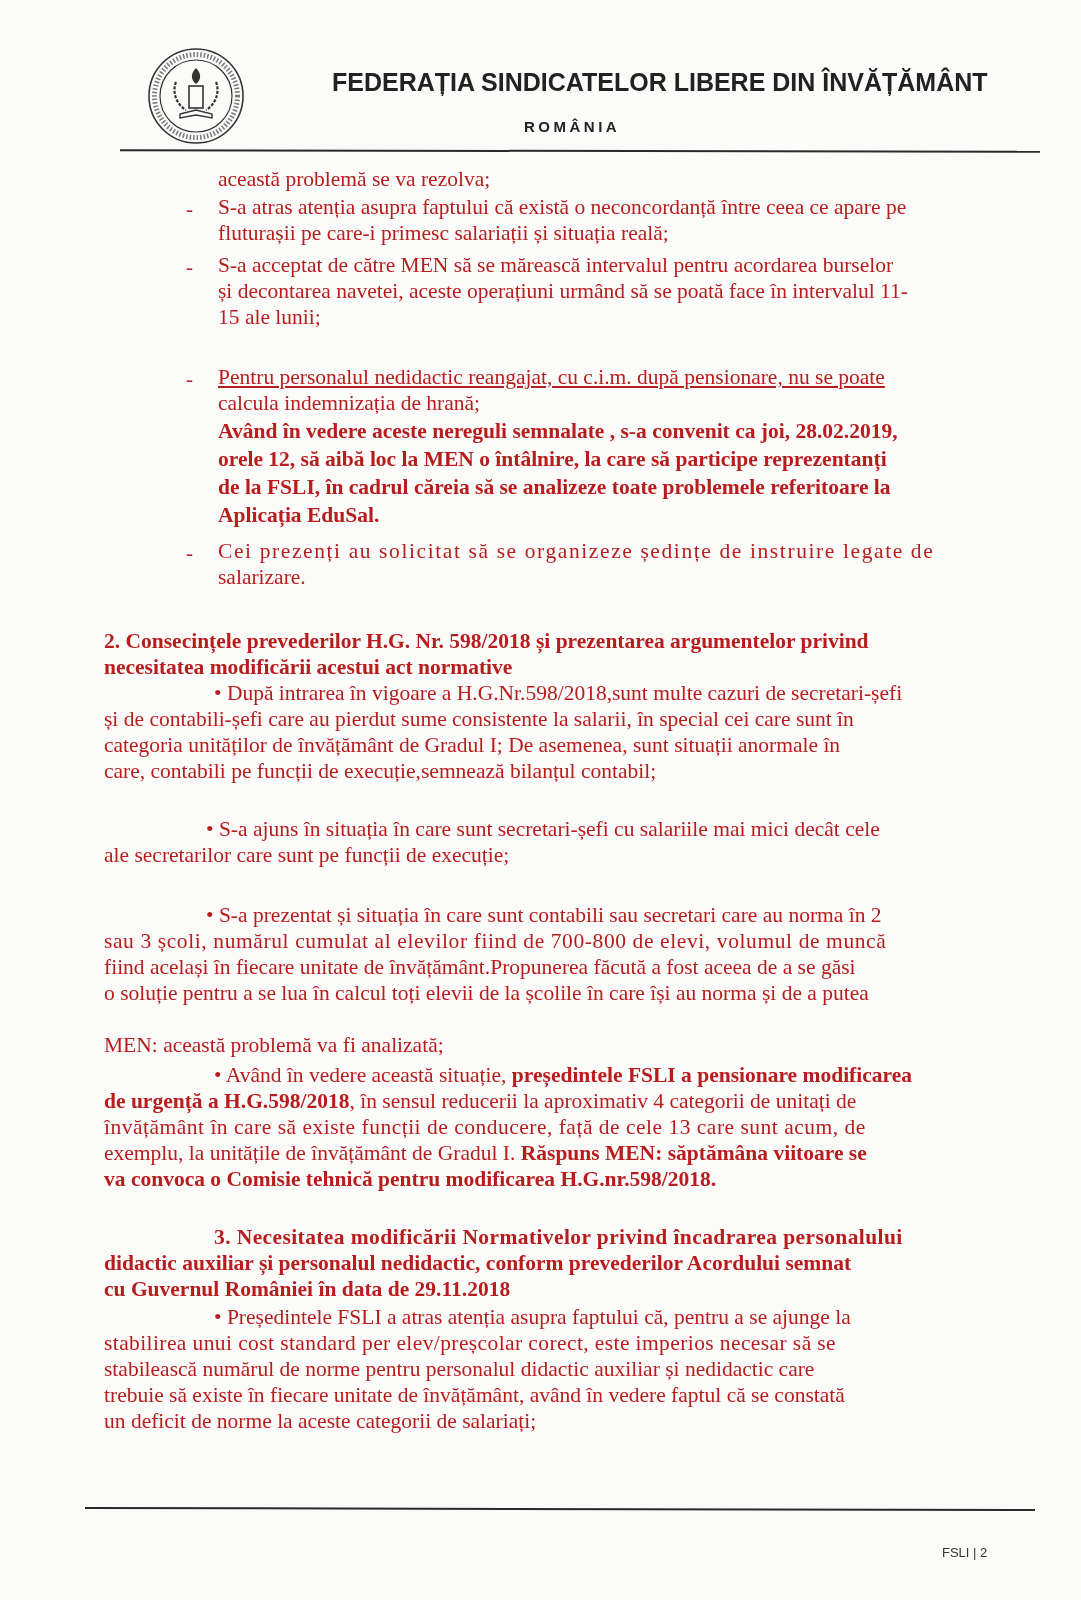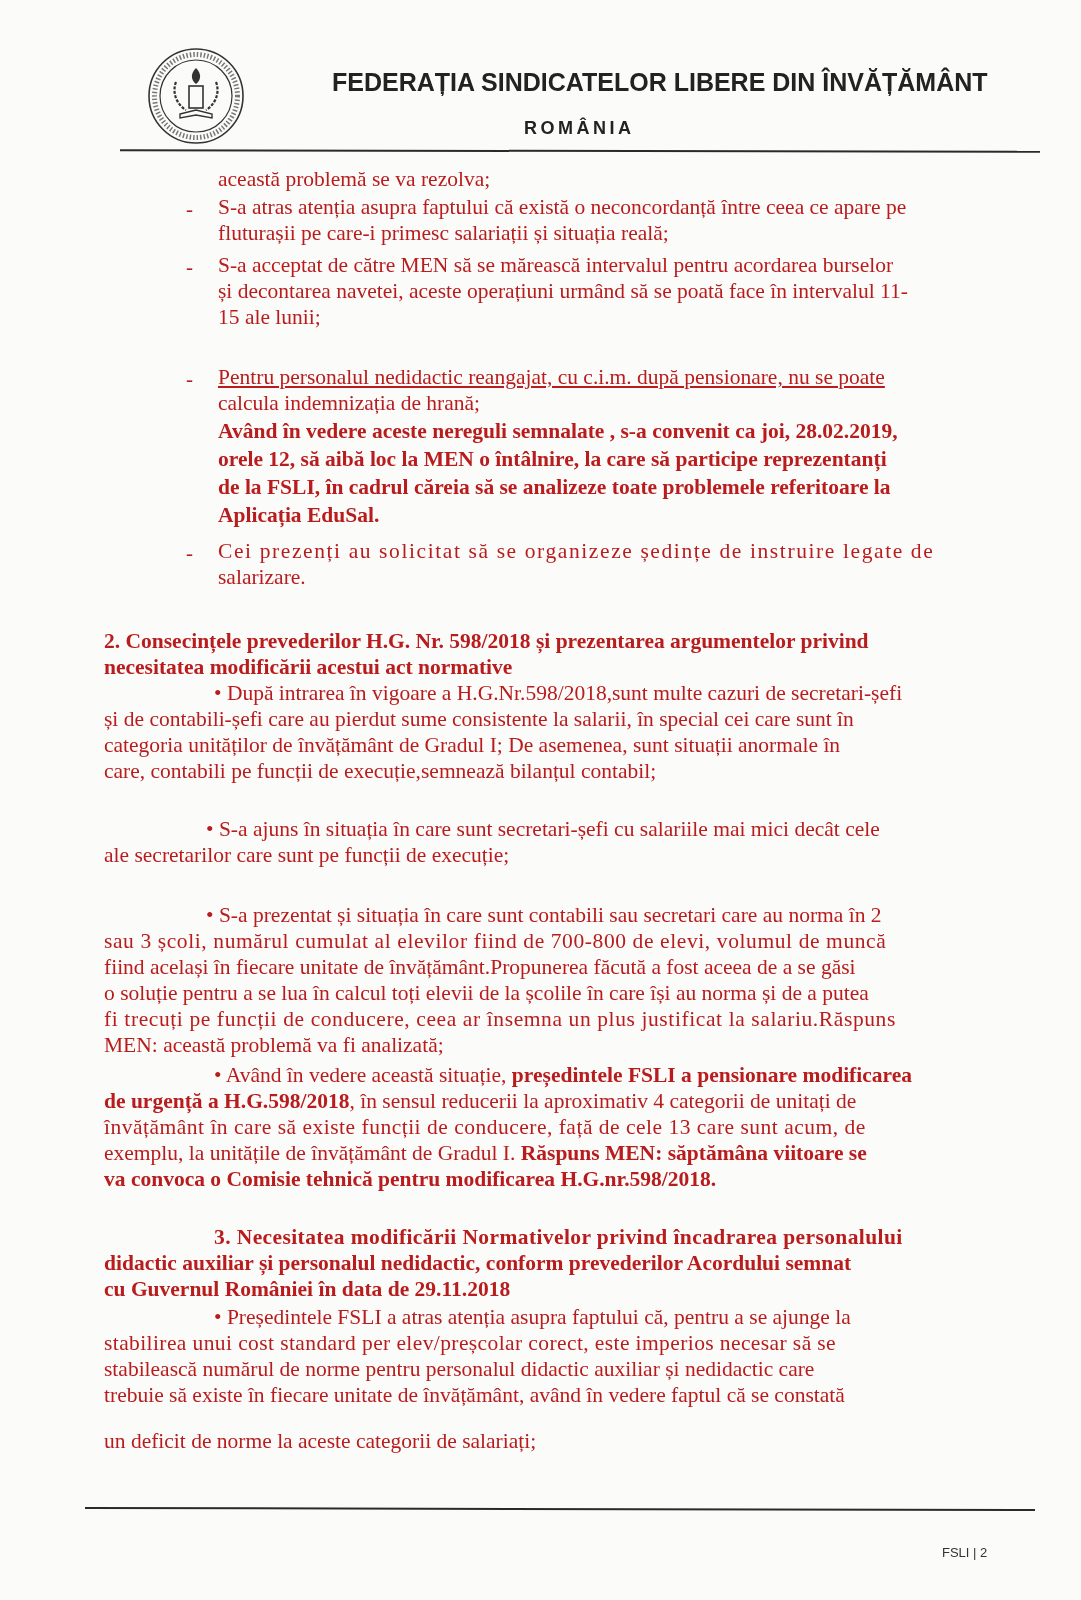--- a/index.html
+++ b/index.html
@@ -16,21 +16,21 @@
     .logo { position: absolute; left: 146px; top: 46px; width: 100px; height: 100px; }
     .header-title {
       position: absolute; left: 332px; top: 68px;
       font-family: "Liberation Sans", "DejaVu Sans", sans-serif;
       font-size: 25px; font-weight: bold; letter-spacing: 0px; color: #222;
       white-space: nowrap;
     }
     .header-sub {
       position: absolute; left: 524px; top: 118px;
       font-family: "Liberation Sans", "DejaVu Sans", sans-serif;
-      font-size: 18px; font-weight: bold; letter-spacing: 3.5px; color: #222;
+      font-size: 15px; font-weight: bold; letter-spacing: 3.5px; color: #222;
     }
     .rule-top { position: absolute; left: 120px; top: 150px; width: 920px; height: 2px; background: #2a2a2a; transform: rotate(0.1deg); }
     .rule-bottom { position: absolute; left: 85px; top: 1508px; width: 950px; height: 2px; background: #2a2a2a; transform: rotate(0.12deg); }
 
     .footer {
       position: absolute; left: 942px; top: 1545px;
       font-family: "Liberation Sans", "DejaVu Sans", sans-serif;
       font-size: 13px; color: #333;
     }
 
@@ -94,21 +94,20 @@
   <div class="txt" style="left:104px; top:732px;">categoria unităților de învățământ de Gradul I; De asemenea, sunt situații anormale în</div>
   <div class="txt" style="left:104px; top:758px;">care, contabili pe funcții de execuție,semnează bilanțul contabil;</div>
 
   <div class="txt" style="left:206px; top:816px;">•  S-a ajuns în situația în care sunt secretari-șefi cu salariile mai mici decât cele</div>
   <div class="txt" style="left:104px; top:842px;">ale secretarilor care sunt pe funcții de execuție;</div>
 
   <div class="txt" style="left:206px; top:902px;">•  S-a prezentat și situația în care  sunt contabili sau secretari care au norma în 2</div>
   <div class="txt" style="left:104px; top:928px; letter-spacing:0.6px;">sau 3 școli, numărul cumulat al elevilor fiind de 700-800 de elevi, volumul de muncă</div>
   <div class="txt" style="left:104px; top:954px;">fiind același în fiecare unitate de învățământ.Propunerea făcută a fost aceea de a se găsi</div>
   <div class="txt" style="left:104px; top:980px;">o soluție pentru a se lua în calcul toți elevii de la școlile în care își au norma și de a putea</div>
-  <div class="txt" style="left:104px; top:1006px; letter-spacing:0.6px;">fi trecuți pe funcții de conducere, ceea ar însemna un plus justificat la salariu.Răspuns</div>
   <div class="txt" style="left:104px; top:1032px;">MEN: această problemă va fi analizată;</div>
 
   <div class="txt" style="left:214px; top:1062px;">
     <span>• Având în vedere această situație, </span><span class="b">președintele FSLI a pensionare modificarea</span>
   </div>
   <div class="txt" style="left:104px; top:1088px;">
     <span class="b">de urgență a H.G.598/2018</span><span>, în sensul reducerii la aproximativ 4 categorii de unitați de</span>
   </div>
   <div class="txt" style="left:104px; top:1114px; letter-spacing:0.5px;">învățământ în care să existe funcții de conducere, față de cele 13 care sunt acum, de</div>
   <div class="txt" style="left:104px; top:1140px;">
@@ -117,17 +116,17 @@
   <div class="txt b" style="left:104px; top:1166px;">va convoca o Comisie tehnică pentru modificarea H.G.nr.598/2018.</div>
 
   <div class="txt b" style="left:214px; top:1224px; letter-spacing:0.4px;">3. Necesitatea modificării  Normativelor privind încadrarea personalului</div>
   <div class="txt b" style="left:104px; top:1250px;">didactic auxiliar și personalul nedidactic, conform prevederilor Acordului semnat</div>
   <div class="txt b" style="left:104px; top:1276px;">cu Guvernul României în data de 29.11.2018</div>
 
   <div class="txt" style="left:214px; top:1304px;">• Președintele FSLI a atras atenția asupra faptului că, pentru a se ajunge la</div>
   <div class="txt" style="left:104px; top:1330px; letter-spacing:0.4px;">stabilirea unui cost standard per elev/preșcolar corect, este imperios necesar să se</div>
   <div class="txt" style="left:104px; top:1356px;">stabilească numărul de norme pentru personalul didactic auxiliar și nedidactic care</div>
   <div class="txt" style="left:104px; top:1382px;">trebuie să existe în fiecare unitate de învățământ, având în vedere faptul că se constată</div>
-  <div class="txt" style="left:104px; top:1408px;margin-top:20px;">un deficit de norme la aceste categorii de salariați;</div>
+  <div class="txt" style="left:104px; top:1408px;">un deficit de norme la aceste categorii de salariați;</div>
 
   <div class="rule-bottom"></div>
   <div class="footer">FSLI | 2</div>
 </div>
 
 </body></html>

